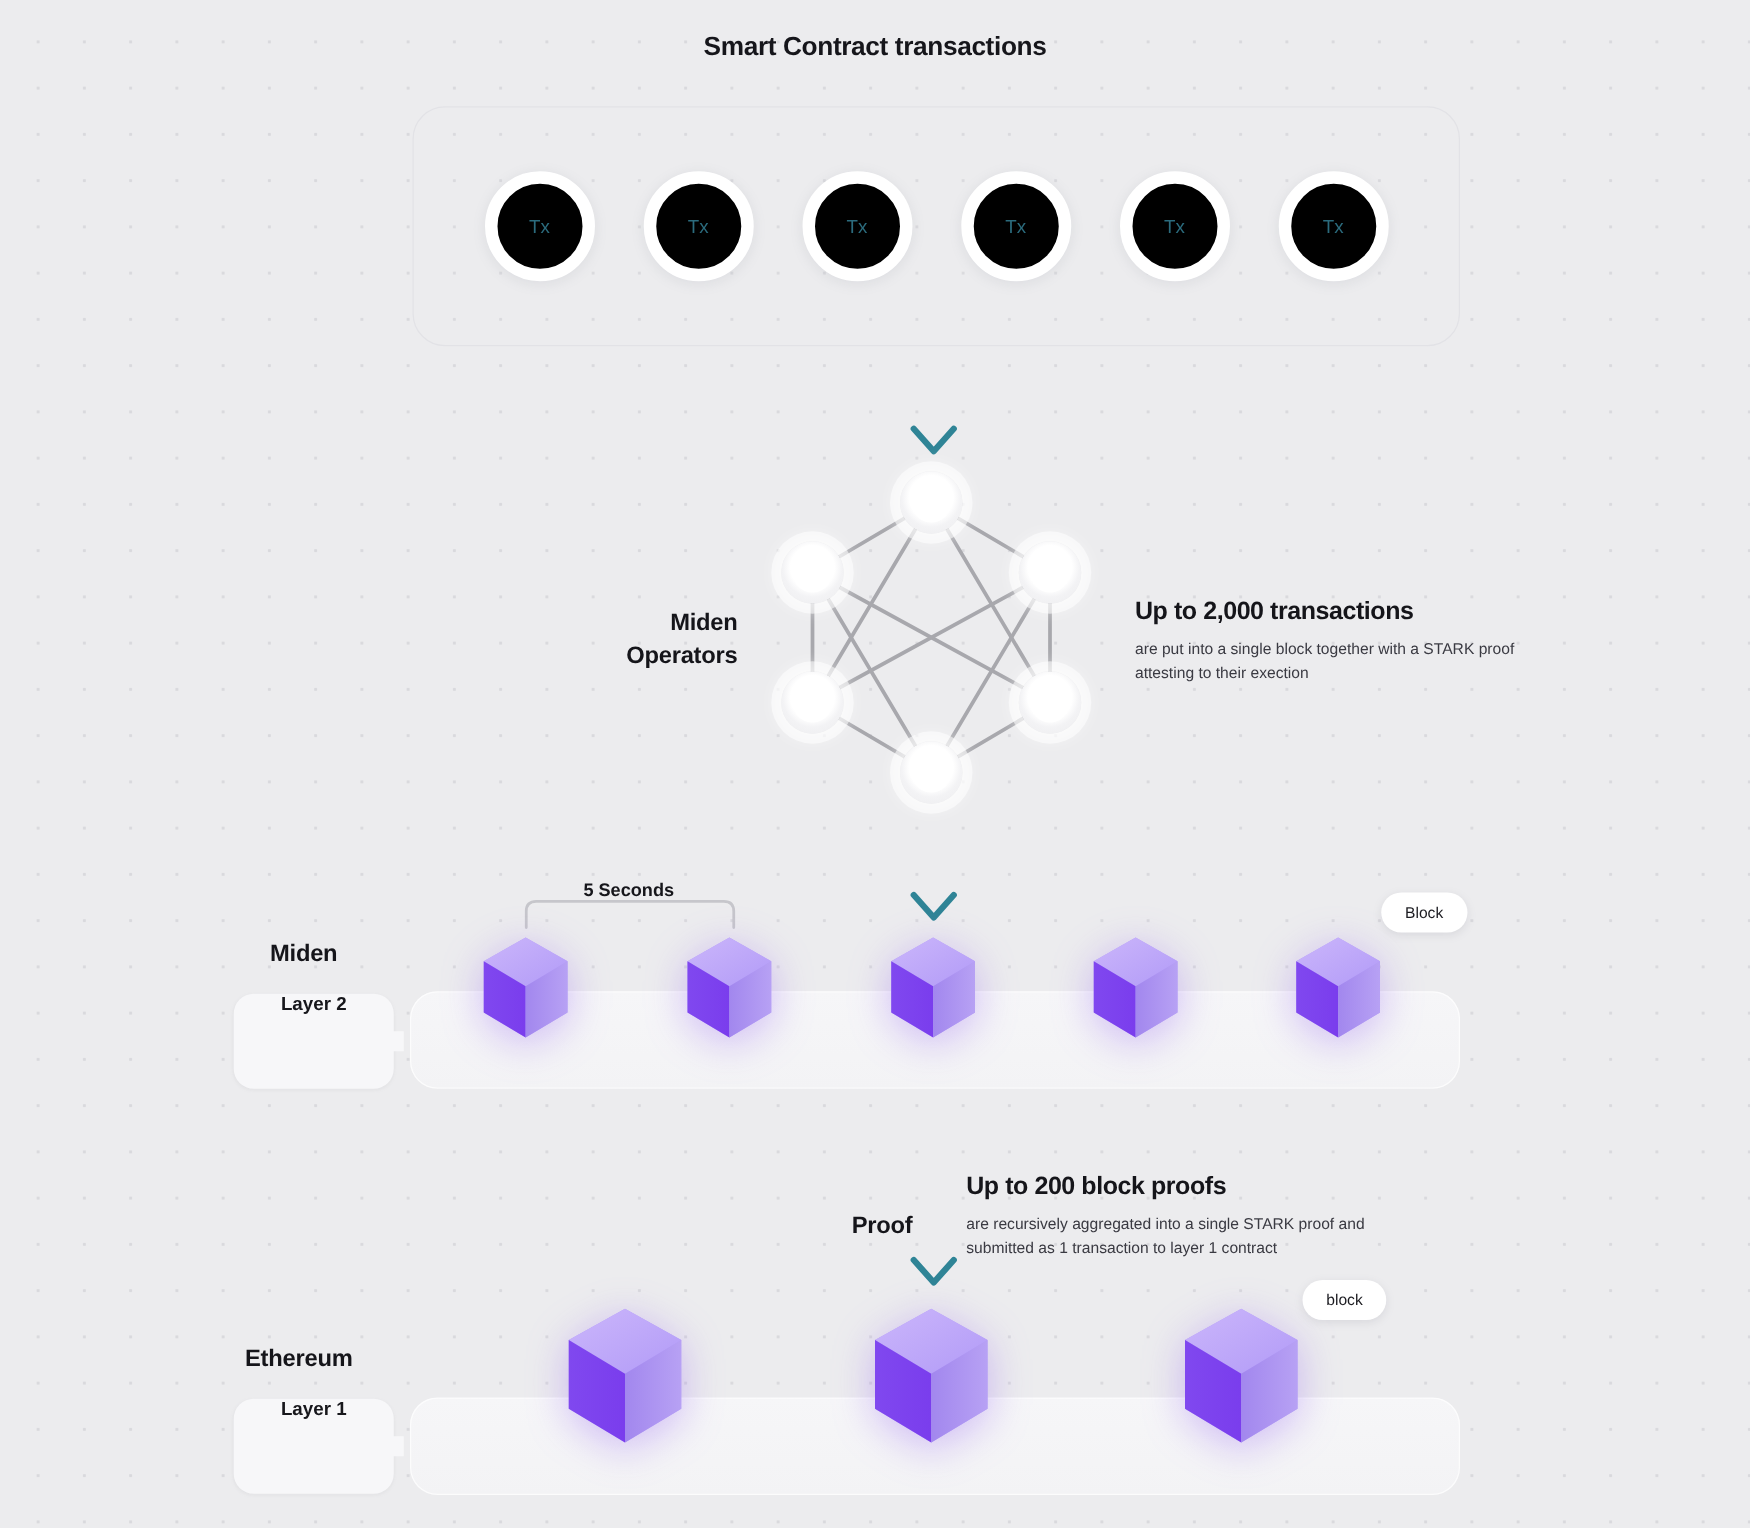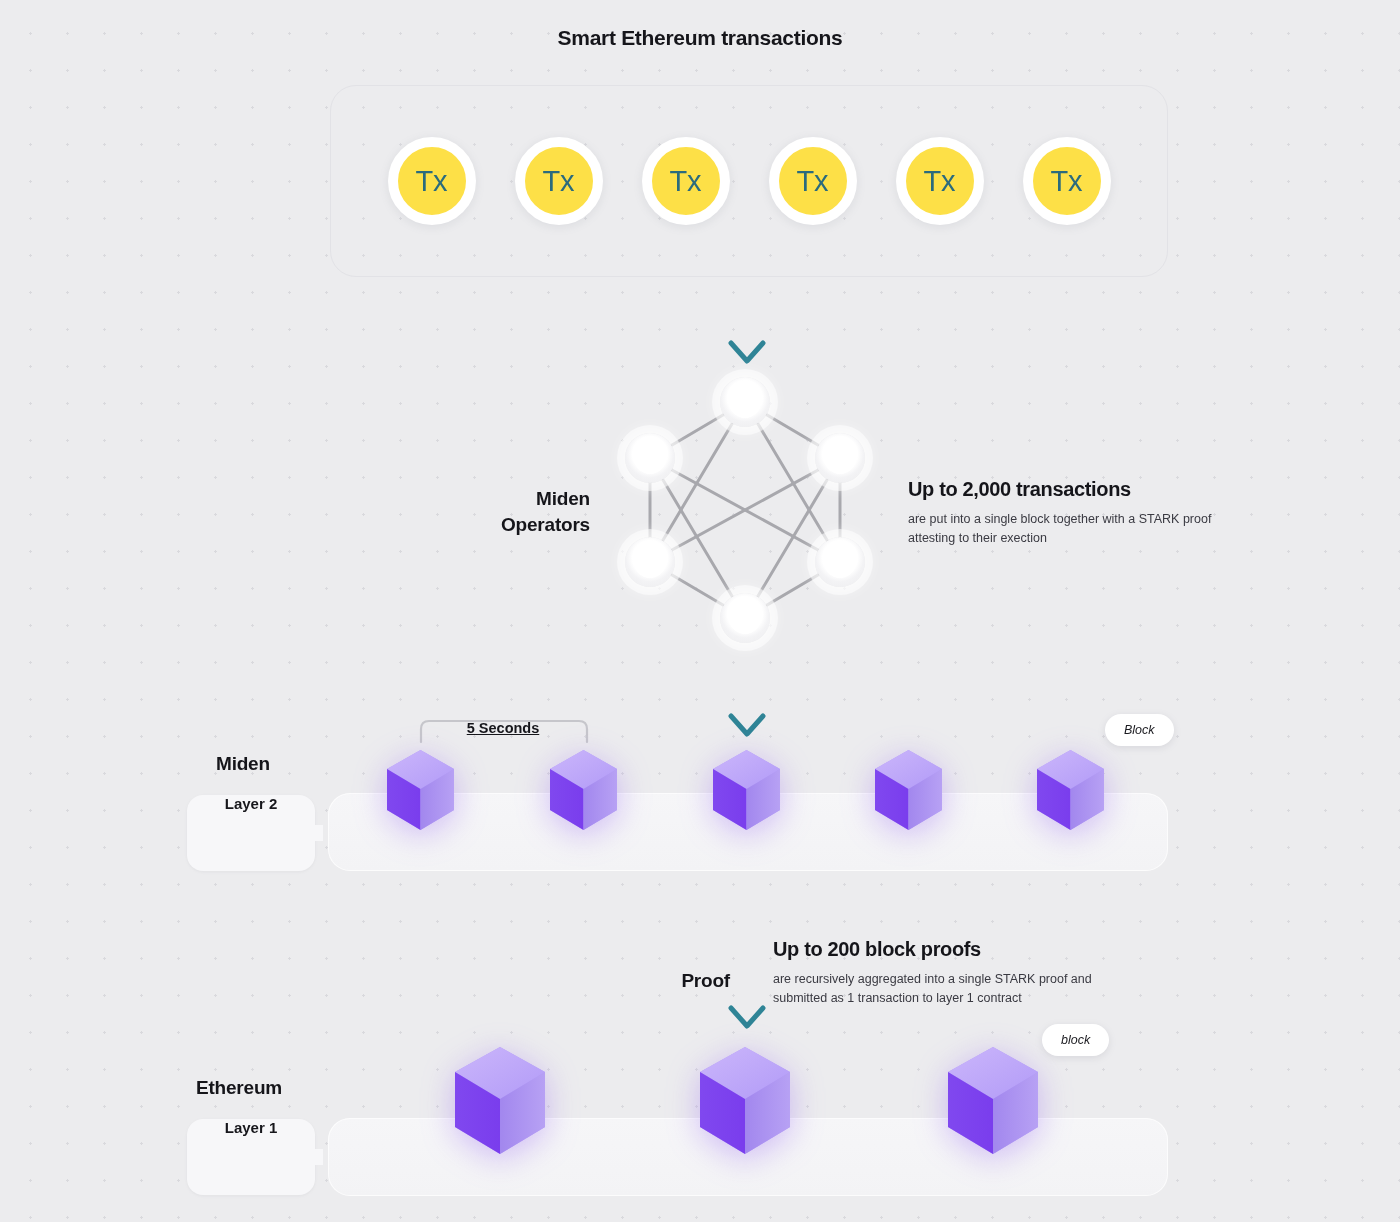--- a/index.html
+++ b/index.html
@@ -29,24 +29,24 @@
     border:1px solid #e2e2e6; border-radius:26px;
     background:rgba(255,255,255,0.04);
   }
   .tx-row {
     position:absolute; left:330px; top:85px; width:838px; height:192px;
     display:flex; align-items:center; justify-content:space-around;
     padding:0 38px;
   }
   .tx-node {
     width:88px; height:88px; border-radius:50%;
-    background:#fde047;
+    background:#000000;
     border:10px solid #ffffff;
     display:flex; align-items:center; justify-content:center;
-    font-size:29px; font-weight:500; color:#2b6b7d;
+    font-size:15px; font-weight:500; color:#2b6b7d;
     box-shadow:0 2px 10px rgba(120,130,140,0.14);
     flex:0 0 auto;
   }
 
   
   .arrow { position:absolute; }
 
   
   .mesh { position:absolute; left:600px; top:370px; width:290px; height:280px; }
   .mesh-node {
@@ -101,39 +101,38 @@
   .chain-name {
     position:absolute; font-size:19px; font-weight:bold; letter-spacing:-0.2px;
   }
 
   
   .cube { position:absolute; filter:drop-shadow(0 6px 16px rgba(147,97,243,0.40)); }
 
   
   .bracket { position:absolute; left:418px; top:718px; }
   .bracket-label {
-    position:absolute; left:418px; top:720px; width:170px;
-    text-align:center; font-size:14.5px; font-weight:bold; color:#16161b;text-decoration:underline;
+    position:absolute; left:418px; top:705px; width:170px;
+    text-align:center; font-size:14.5px; font-weight:bold; color:#16161b;
   }
 
   
   .pill {
     position:absolute; height:32px; padding:0 19px; border-radius:16px;
     background:#ffffff; display:flex; align-items:center; justify-content:center;
     font-size:12.5px; color:#1b1b20;
     box-shadow:0 2px 7px rgba(130,130,145,0.18);
-    font-style:italic;
   }
 </style>
 </head>
 <body>
 
 <div id="stage">
 
-  <div class="title">Smart Ethereum transactions</div>
+  <div class="title">Smart Contract transactions</div>
 
   <div class="tx-box"></div>
   <div class="tx-row">
     <div class="tx-node">Tx</div>
     <div class="tx-node">Tx</div>
     <div class="tx-node">Tx</div>
     <div class="tx-node">Tx</div>
     <div class="tx-node">Tx</div>
     <div class="tx-node">Tx</div>
   </div>

